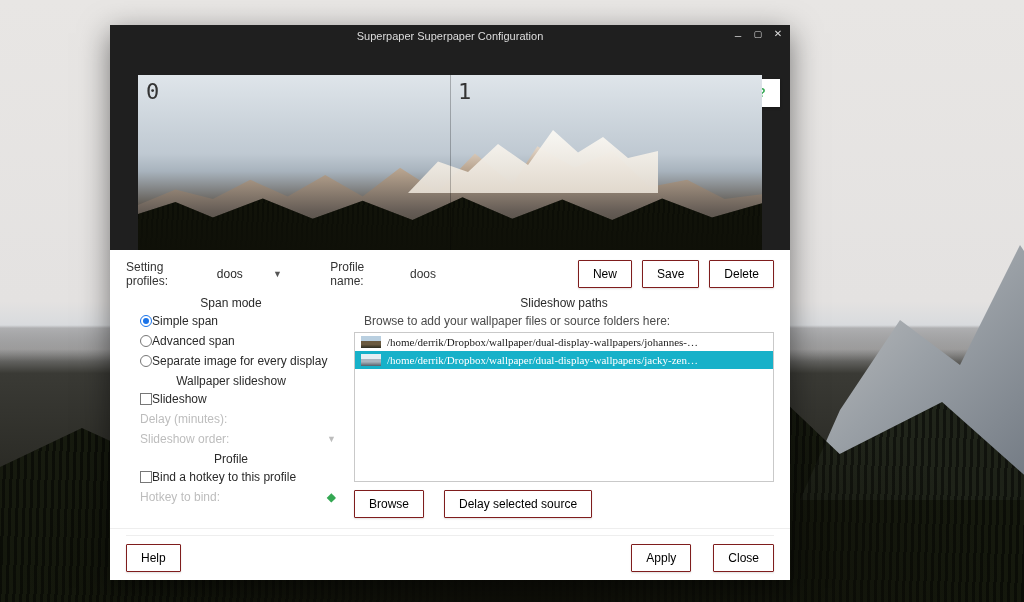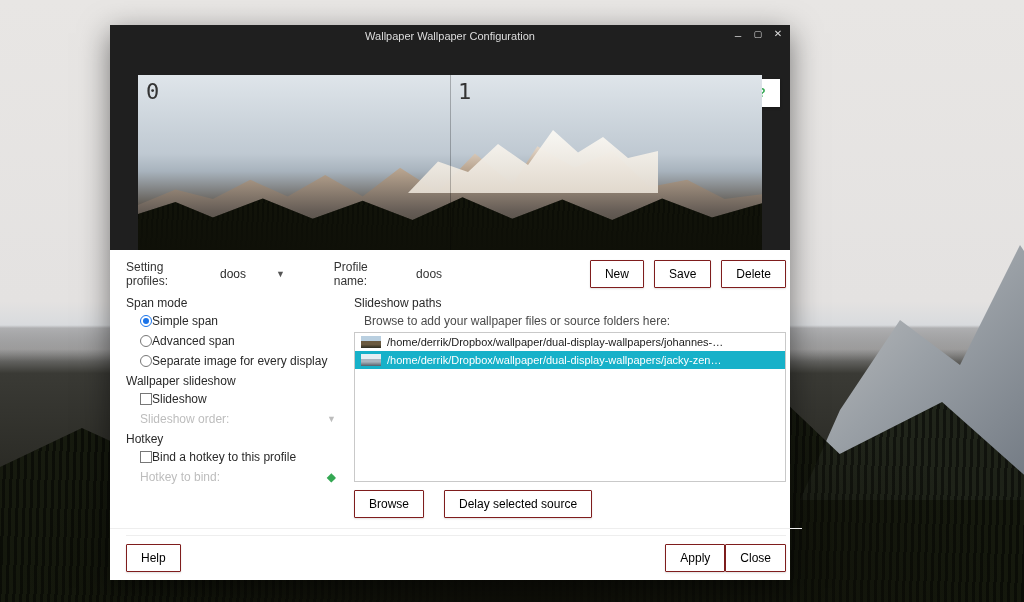--- a/index.html
+++ b/index.html
@@ -84,42 +84,42 @@
   .preview .m0 { left:8px; }
   .preview .m1 { left:calc(50% + 8px); }
 
   .help-badge {
     position:absolute; right:10px; top:32px; width:36px; height:28px; background:#fff;
     display:flex; align-items:center; justify-content:center; color:#34a853; font-weight:bold;
     box-shadow: 0 1px 3px rgba(0,0,0,.3); cursor:pointer;
   }
 
   .content {
-    background:#fff; flex:1; padding: 10px 4px 8px 16px; color:#2a2a2a;
+    background:#fff; flex:1; padding: 10px 16px 8px 16px; color:#2a2a2a;
     display:flex; flex-direction:column; gap:6px;
   }
   .row { display:flex; align-items:center; gap:10px; }
   .profiles-row { font-size:12px; }
   .label { color:#333; }
   .select {
     display:flex; align-items:center; gap:30px; padding:3px 4px; min-width:90px;
     border-bottom:1px solid transparent; cursor:pointer;
   }
   .select .caret { font-size:9px; color:#555; }
   .textval { color:#333; padding:3px 4px; min-width:70px; border:none; outline:none; font-size:12px; font-family:inherit;}
   .btn {
     background:#fff; border:1px solid #7f1d1d; padding:6px 14px; font-size:12px;
     box-shadow: 0 1px 2px rgba(0,0,0,.12); cursor:pointer; border-radius:1px;
   }
 
   .main-cols { display:flex; gap:18px; flex:1; min-height:0;}
   .col-left { width:210px; display:flex; flex-direction:column; gap:2px;}
   .col-right { flex:1; display:flex; flex-direction:column; gap:4px; min-height:0;}
 
-  .group-label { font-size:12px; color:#2a2a2a; margin-top:2px; }
+  .group-label { font-size:12px; color:#2a2a2a; margin-top:2px;text-align:center; }
   .radio, .check {
     display:flex; align-items:center; padding:2px 0 2px 14px; font-size:12px; cursor:pointer;
   }
   .radio .bullet {
     width:12px; height:12px; border:1.5px solid #1a73e8; border-radius:50%; display:inline-flex;
     align-items:center; justify-content:center;
   }
   .radio.off .bullet { border-color:#777; }
   .radio .bullet .dot { width:6px; height:6px; background:#1a73e8; border-radius:50%; display:none;}
   .radio.on .bullet .dot { display:block; }
@@ -129,45 +129,45 @@
   .mini-select { display:flex; align-items:center; gap:6px; color:#bdbdbd;}
   .mini-select .caret { font-size:9px;}
   .diamond { color:#34a853; font-size:12px;}
 
   .hint { font-size:12px; color:#4a4a4a; padding-left:10px;}
   .path-list {
     border:1px solid #c9c9c9; flex:1; min-height:130px; background:#fff; overflow:auto;
   }
   .path-item {
     display:flex; align-items:center; gap:6px; padding:3px 6px; font-size:11px; color:#1a1a1a;
-    white-space:nowrap; overflow:hidden; text-overflow:ellipsis;
+    white-space:nowrap; overflow:hidden; text-overflow:ellipsis;font-family:Liberation Serif, serif;
   }
   .path-item.selected { background:#17b1c9; color:#fff;}
   .thumb {
     width:20px; height:12px; flex-shrink:0;
     background: linear-gradient(to bottom,#b9cfe0 45%, #6a5a40 45% 70%, #2c2c20 100%);
   }
   .path-item.selected .thumb { background: linear-gradient(to bottom,#e7eef3 40%, #a9b4be 40% 65%, #56606a 100%);}
 
   .footer {
     border-top:1px solid #eee; padding-top:8px; display:flex; justify-content:space-between;
   }
-  .footer .right { display:flex; gap:0;}
+  .footer .right { display:flex; gap:22px;}
   .path-actions { display:flex; gap:20px; padding-top:4px;}
   hr.sep { border:none; border-top:1px solid #eee; margin:4px -16px 0 -16px;}
 </style>
 </head>
 <body>
 
 <div class="desktop-bg"></div>
 
 <div class="window">
 
   <div class="titlebar">
-    <span>Wallpaper Wallpaper Configuration</span>
+    <span>Superpaper Superpaper Configuration</span>
     <div class="controls">
       <span class="min"></span>
       <span class="max"></span>
       <span class="close"></span>
     </div>
   </div>
 
   <div class="preview-area">
     <div class="help-badge">
       <span>?</span>
@@ -218,27 +218,30 @@
           <span class="bullet"></span>
           <span>Separate image for every display</span>
         </label>
 
         <div class="group-label">Wallpaper slideshow</div>
         <label class="check">
           <span class="box"></span>
           <span>Slideshow</span>
         </label>
         <div class="field-row disabled">
+          <span>Delay (minutes):</span>
+        </div>
+        <div class="field-row disabled">
           <span>Slideshow order:</span>
           <span class="mini-select">
             <span class="caret">▼</span>
           </span>
         </div>
 
-        <div class="group-label">Hotkey</div>
+        <div class="group-label">Profile</div>
         <label class="check">
           <span class="box"></span>
           <span>Bind a hotkey to this profile</span>
         </label>
         <div class="field-row disabled">
           <span>Hotkey to bind:</span>
           <span class="diamond">◆</span>
         </div>
       </div>
 

